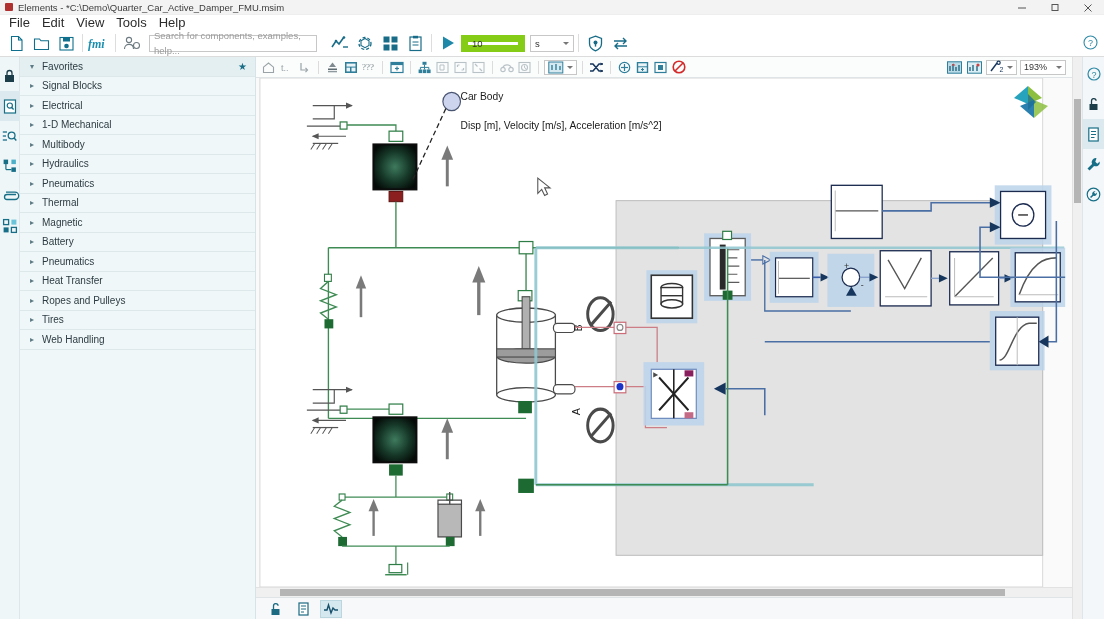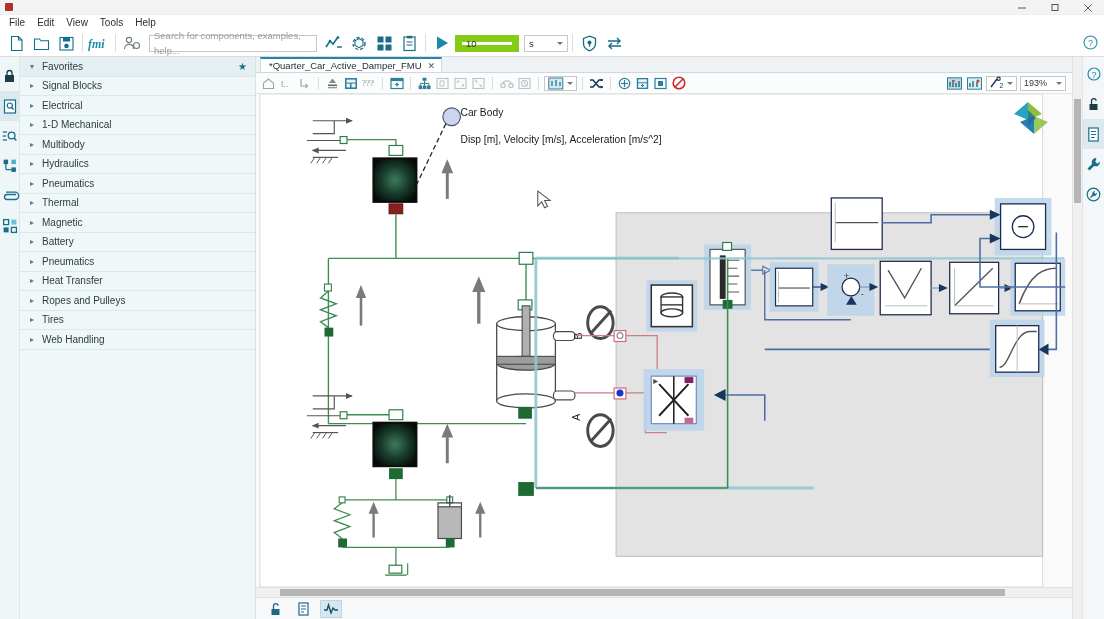--- a/index.html
+++ b/index.html
@@ -28,39 +28,39 @@
   .winbtns { position: absolute; right: 0; top: 0; height: 15px; display: flex; }
   .winbtn {
     width: 33px; height: 15px; display: flex; align-items: center; justify-content: center;
     font-size: 10px; color: #555; line-height: 1;
   }
   .winbtn svg { display:block; }
 
   
   .menubar {
     height: 15px; display: flex; align-items: center; background: #fff;
-    font-size: 10px; color: #2c2c2c; padding-left: 3px;
+    font-size: 13px; color: #2c2c2c; padding-left: 3px;
   }
   .menubar .mi { padding: 0 6px; line-height: 15px; }
 
   
   .toolbar {
     height: 27px; display: flex; align-items: center; background: #ffffff;
     border-bottom: 1px solid #dcdcdc; padding: 0 4px; gap: 1px; position: relative;
   }
   .tbtn {
     width: 24px; height: 24px; display: flex; align-items: center; justify-content: center;
     color: #0f6f8c;
     font-weight: bold;
   }
   .tsep { width: 1px; height: 18px; background: #dddddd; margin: 0 3px; }
   .search-box {
     width: 168px; height: 17px; border: 1px solid #c7c7c7; background: #fff;
     font-size: 9.5px; color: #9b9b9b; padding: 0 4px; line-height: 15px;
-    display: flex; align-items: center; margin-left: 4px; margin-right: 4px;
+    display: flex; align-items: center; margin-left: 4px; margin-right: 10px;
   }
   .play-btn { width: 24px; height: 24px; display:flex; align-items:center; justify-content:center; }
   .time-input {
     width: 64px; height: 17px; border: 7px solid #84cc16; background:#fff;
     font-size: 9.5px; padding: 0 4px; display:flex; align-items:center; color:#333;
   }
   .unit-select {
     width: 44px; height: 17px; border: 1px solid #c7c7c7; background:#fff;
     font-size: 9.5px; padding: 0 4px; display:flex; align-items:center;
     justify-content: space-between; color:#333; margin-left: 4px;
@@ -168,20 +168,21 @@
   svg { overflow: visible; }
   .lbl { font-family: "Liberation Sans", sans-serif; font-size: 10.5px; fill: #1a1a1a; }
 </style>
 </head>
 <body>
 
 <div class="app">
 
   <div class="titlebar">
     <div class="app-icon"></div>
+    <div class="title-text">Elements  -  *C:\Demo\Quarter_Car_Active_Damper_FMU.msim</div>
     <div class="winbtns">
       <div class="winbtn">
         <svg width="10" height="10" viewBox="0 0 10 10">
             <line x1="1" y1="5" x2="9" y2="5" stroke="#555" stroke-width="1"></line>
           </svg>
       </div>
       <div class="winbtn">
         <svg width="10" height="10" viewBox="0 0 10 10">
           <rect x="2" y="1.5" width="6" height="6" fill="none" stroke="#555" stroke-width="1"></rect>
         </svg>
@@ -411,26 +412,20 @@
         <div class="lib-item">
           <span class="chev">▸</span>
           <span>Web Handling</span>
         </div>
       </div>
 
     </div>
 
     <div class="center">
 
-      <div class="tabstrip">
-        <div class="tab">
-          <span>*Quarter_Car_Active_Damper_FMU</span>
-          <span class="x">✕</span>
-        </div>
-      </div>
 
       <div class="canvas-toolbar">
         <div class="cbtn">
           <svg width="13" height="13" viewBox="0 0 13 13">
               <path d="M1.5 6.2L6.5 2l5 4.2V11.5h-10z" fill="none" stroke="#9aa4a8" stroke-width="1.1"></path>
             </svg>
         </div>
         <div class="cbtn">
           <svg width="13" height="13" viewBox="0 0 13 13">
               <text x="1" y="10" font-size="9" font-family="Liberation Sans, sans-serif" fill="#9aa4a8">t..</text>

